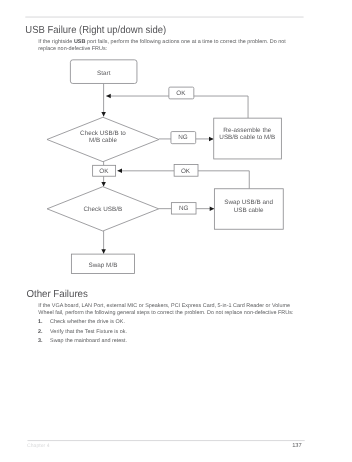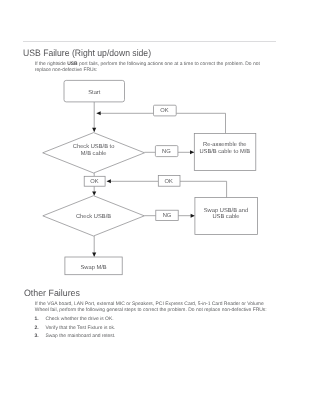--- a/index.html
+++ b/index.html
@@ -1,20 +1,20 @@
 <!DOCTYPE html>
 <html><head>
 <meta charset="utf-8">
 <style>
   html,body{margin:0;padding:0;background:#ffffff;}
   body{width:300px;height:420px;overflow:hidden;
        font-family:"Liberation Sans",sans-serif;color:#231f20;
        -webkit-font-smoothing:antialiased;text-rendering:geometricPrecision;}
   *{-webkit-font-smoothing:antialiased;}
-  .page{position:relative;width:300px;height:300px;background:#fff;margin-top:26px;}
+  .page{position:relative;width:300px;height:300px;background:#fff;}
 
   .rule{position:absolute;left:23px;top:15.2px;width:253px;height:1.1px;background:#dcdcde;}
 
   .h1{position:absolute;left:23.4px;top:21.6px;font-size:9.3px;color:#525255;
       white-space:nowrap;transform:scaleX(0.928);transform-origin:0 0;}
 
   .para{position:absolute;font-size:4.95px;line-height:6.05px;color:#5f6062;}
   .para b{font-weight:bold;color:#4d4d50;}
 
   .h2{position:absolute;left:23.5px;font-size:9.2px;color:#525255;white-space:nowrap;

